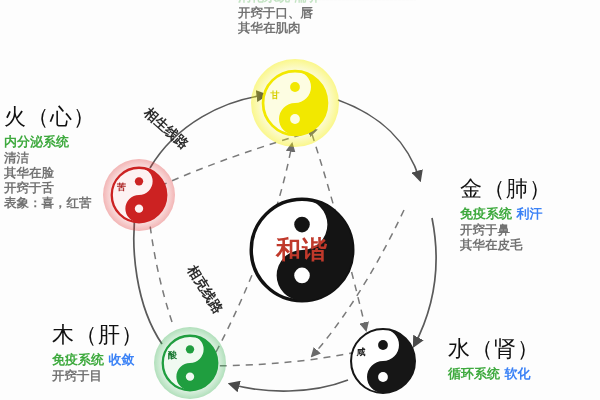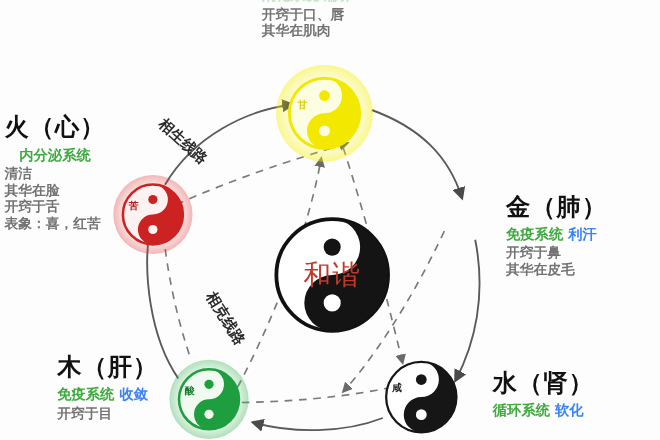--- a/index.html
+++ b/index.html
@@ -6,23 +6,23 @@
   body{
     width:600px;height:400px;overflow:hidden;position:relative;
     background:#fdfdfd;
     font-family:"DejaVu Sans","Liberation Sans",sans-serif;
     color:#1e1e1e;
   }
   #stage{position:absolute;left:0;top:0;width:600px;height:400px;}
   svg.layer{position:absolute;left:0;top:0;width:600px;height:400px;pointer-events:none;}
 
   .txtblock{position:absolute;line-height:1.22;}
-  .elem-title{font-size:22px;font-weight:700;letter-spacing:1px;color:#111;white-space:nowrap;}
+  .elem-title{font-size:22px;font-weight:400;letter-spacing:1px;color:#111;white-space:nowrap;}
   .sys-line{font-size:13px;font-weight:700;white-space:nowrap;margin-top:3px;}
-  .sys-green{color:#3faa3f;text-align:center;}
+  .sys-green{color:#3faa3f;}
   .sys-dark{color:#3b82f6;font-weight:700;}
   .detail{font-size:12.5px;font-weight:700;color:#737373;white-space:nowrap;}
 
   
   #blk-fire{left:4px;top:104px;}
   #blk-metal{left:460px;top:176px;}
   #blk-wood{left:52px;top:322px;}
   #blk-water{left:448px;top:336px;}
   #blk-earth{left:238px;top:-14px;text-align:left;}
 
@@ -34,21 +34,21 @@
   #lbl-ke{left:198px;top:262px;transform:rotate(58deg);}
 
   
   .yy{position:absolute;border-radius:50%;}
   .yy-taste{
     position:absolute;font-size:9px;font-weight:700;
     left:14%;top:30%;z-index:6;white-space:nowrap;
   }
   .center-word{
     position:absolute;left:0;right:0;top:50%;transform:translateY(-52%);
-    text-align:center;font-size:25px;font-weight:400;color:#c0392b;
+    text-align:center;font-size:25px;font-weight:700;color:#c0392b;
     letter-spacing:1px;z-index:6;
   }
   .fade-top{
     position:absolute;left:236px;top:-12px;width:180px;height:13px;
     background:linear-gradient(#f2f2f2,#fafafa);opacity:.55;
   }
 </style>
 </head>
 <body>
 

